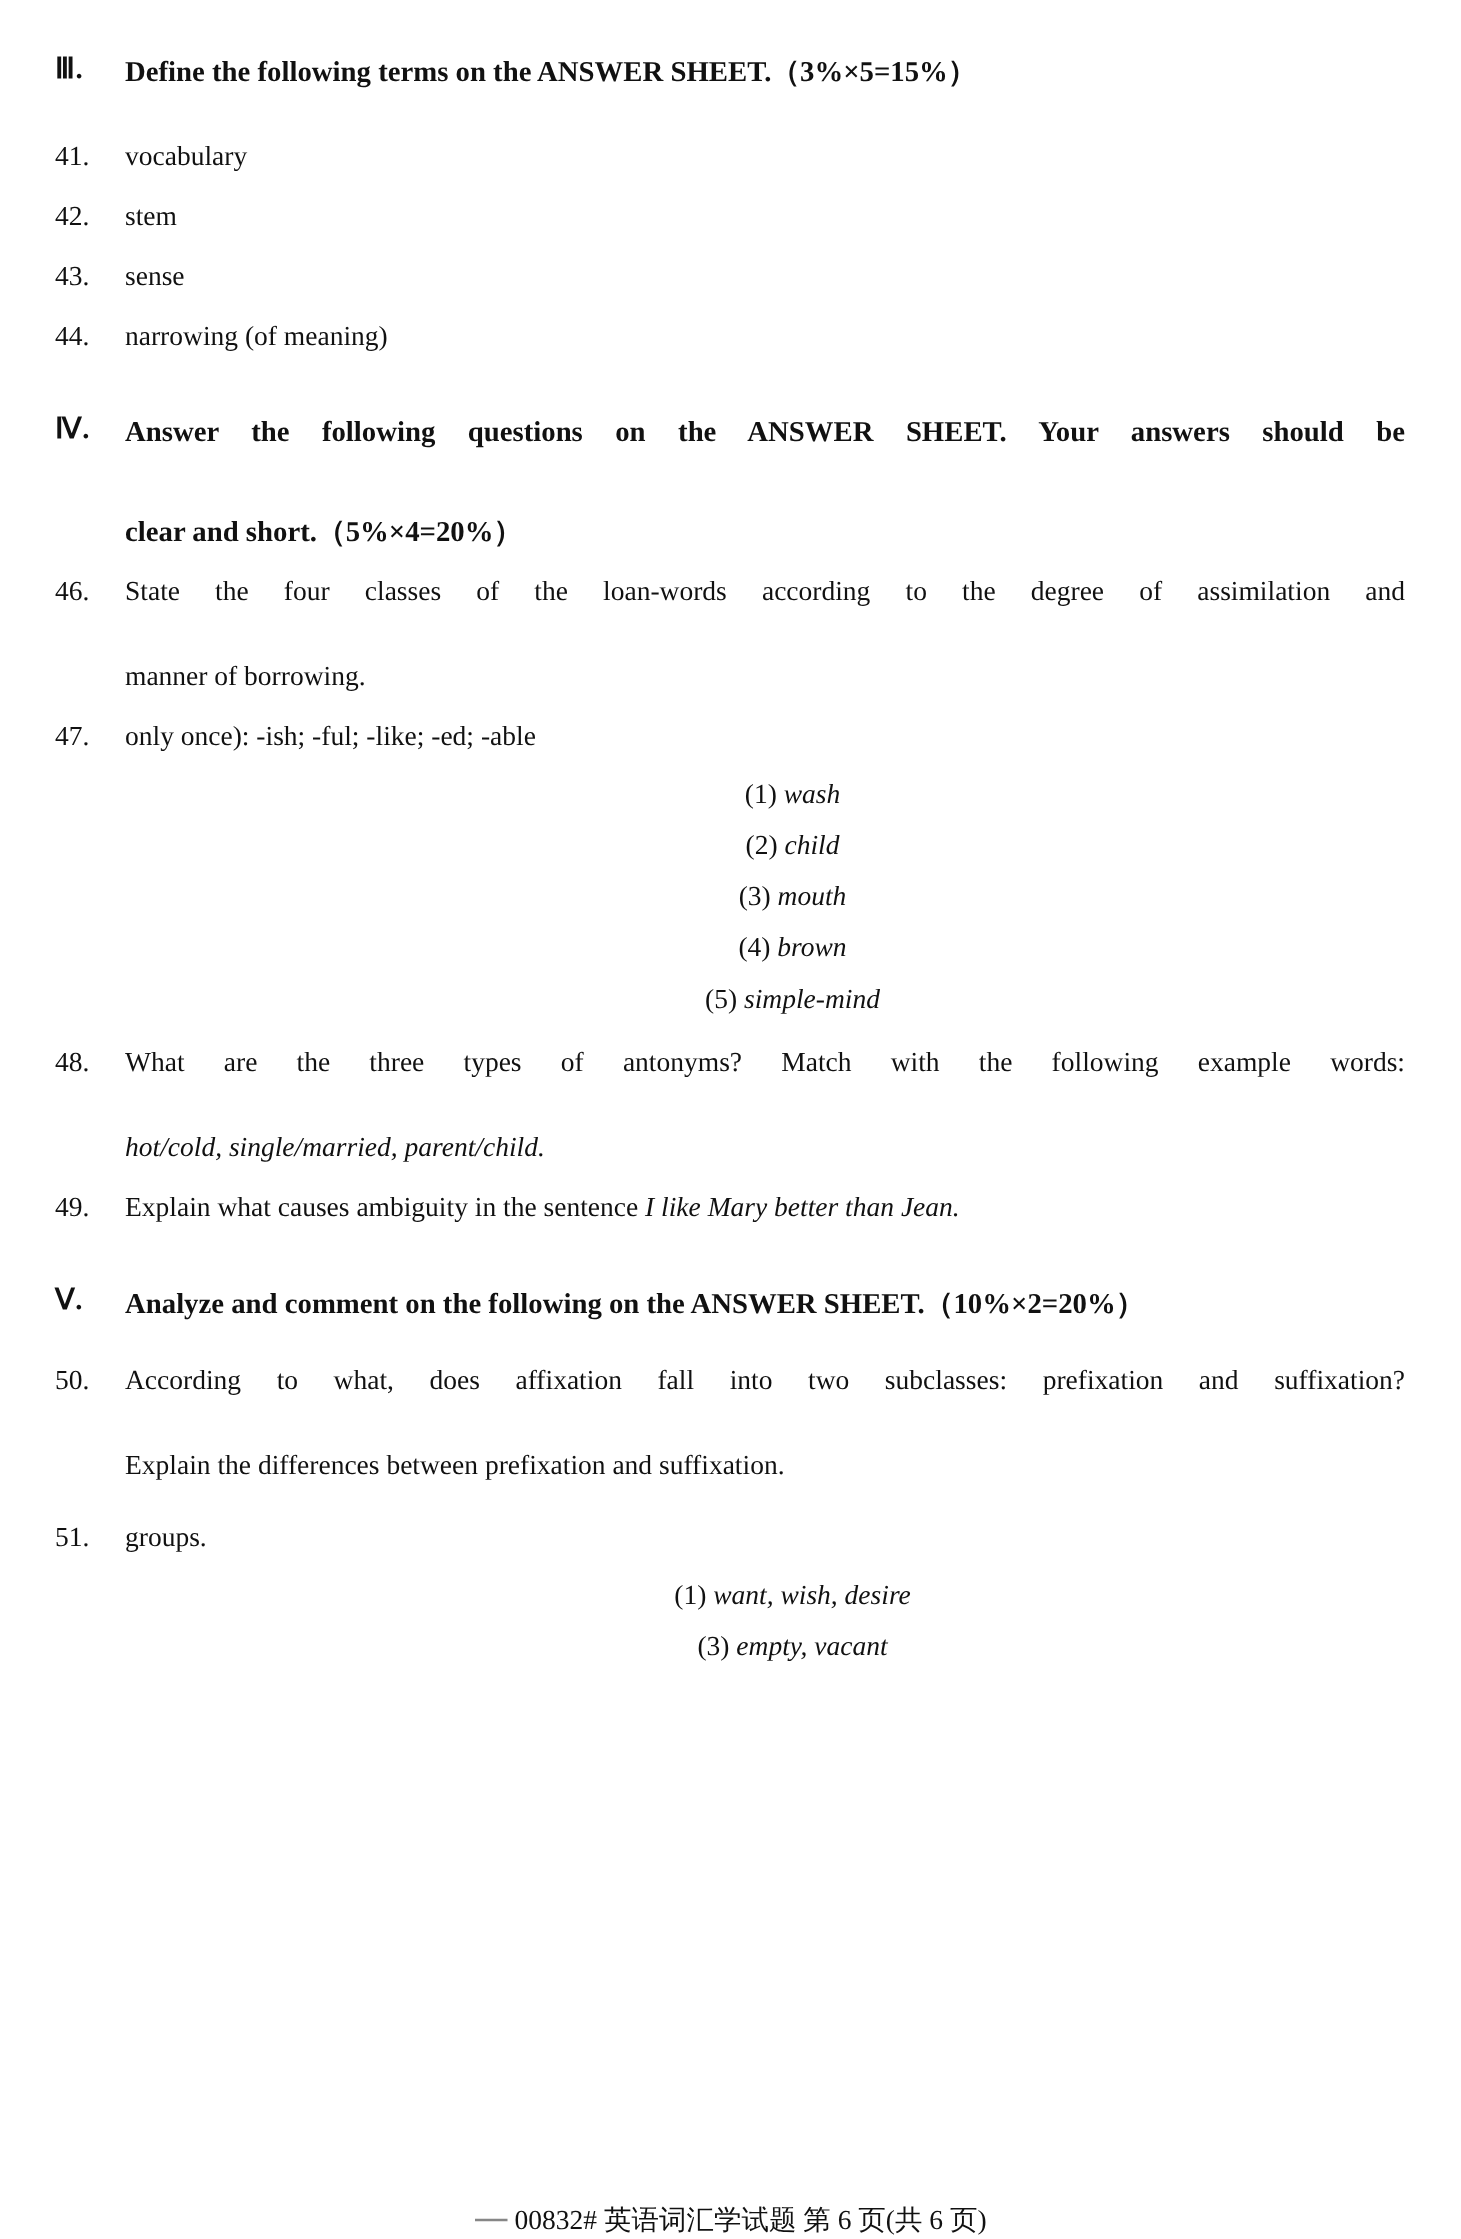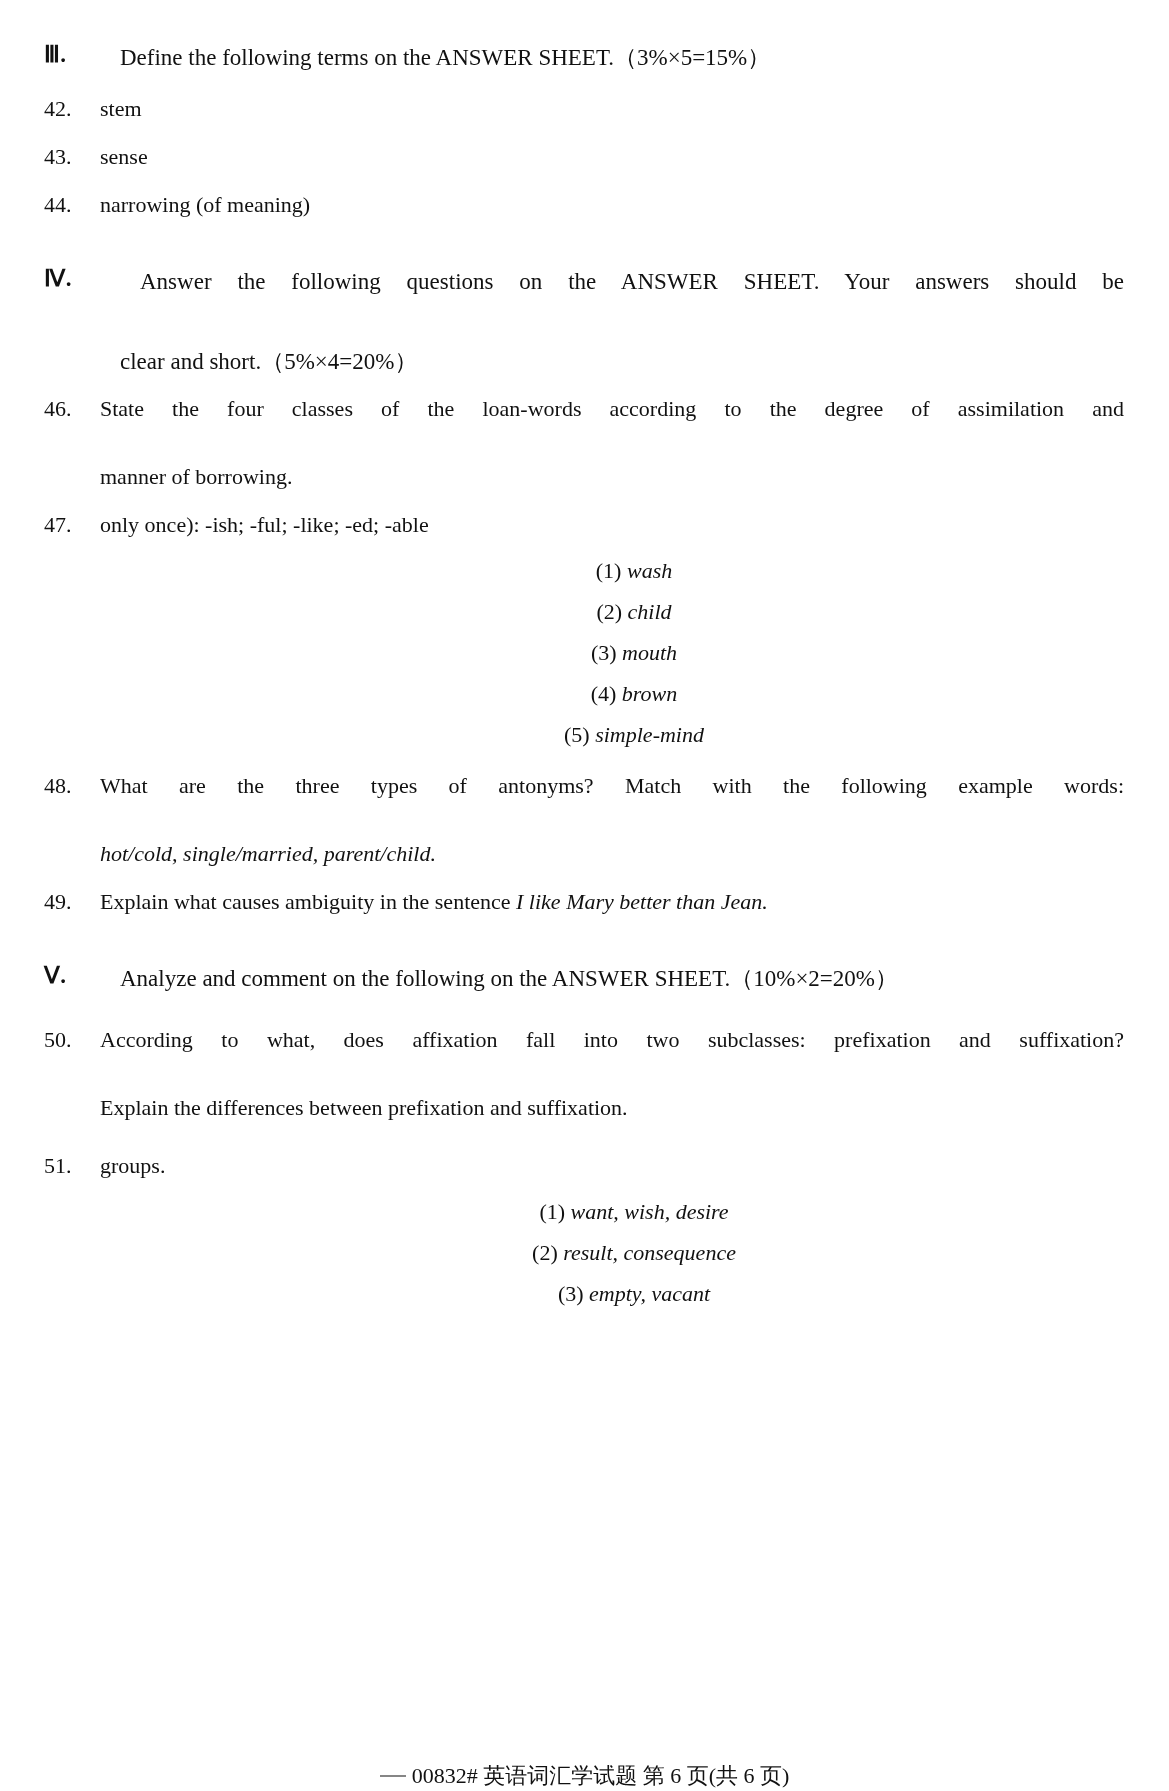--- a/index.html
+++ b/index.html
@@ -38,26 +38,25 @@
   .sec-num {
     width: 56px;
     flex: 0 0 56px;
     font-weight: bold;
     font-size: 23px;
     line-height: 34px;
     letter-spacing: 0.5px;
   }
   .sec-text {
     flex: 1;
-    font-weight: normal;
+    font-weight: bold;
     font-size: 23px;
     line-height: 40px;
     text-align: justify;
     text-justify: inter-word;
-    margin-left: 20px;
   }
   .sec-text.two-line {
     text-align: justify;
   }
   .sec-text.two-line::after {
     content: "";
     display: inline-block;
     width: 100%;
   }
 
@@ -130,20 +129,24 @@
 <body>
 
 <div class="page">
   <div class="content">
 
     <div class="section">
       <div class="sec-num">Ⅲ.</div>
       <div class="sec-text">Define the following terms on the ANSWER SHEET.（3%×5=15%）</div>
     </div>
 
+    <div class="item gap-md">
+      <div class="item-num">41.</div>
+      <div class="item-body">vocabulary</div>
+    </div>
     <div class="item">
       <div class="item-num">42.</div>
       <div class="item-body">stem</div>
     </div>
     <div class="item">
       <div class="item-num">43.</div>
       <div class="item-body">sense</div>
     </div>
     <div class="item">
       <div class="item-num">44.</div>
@@ -226,24 +229,20 @@
     <div class="item tight">
       <div class="item-num">51.</div>
       <div class="item-body">
         <div>groups.</div>
         <div class="sublist">
           <div class="subitem">
             <span>(1)</span>
             <i>want, wish, desire</i>
           </div>
           <div class="subitem">
-            <span>(2)</span>
-            <i>result, consequence</i>
-          </div>
-          <div class="subitem">
             <span>(3)</span>
             <i>empty, vacant</i>
           </div>
         </div>
       </div>
     </div>
 
   </div>
 
   <div class="footer">

